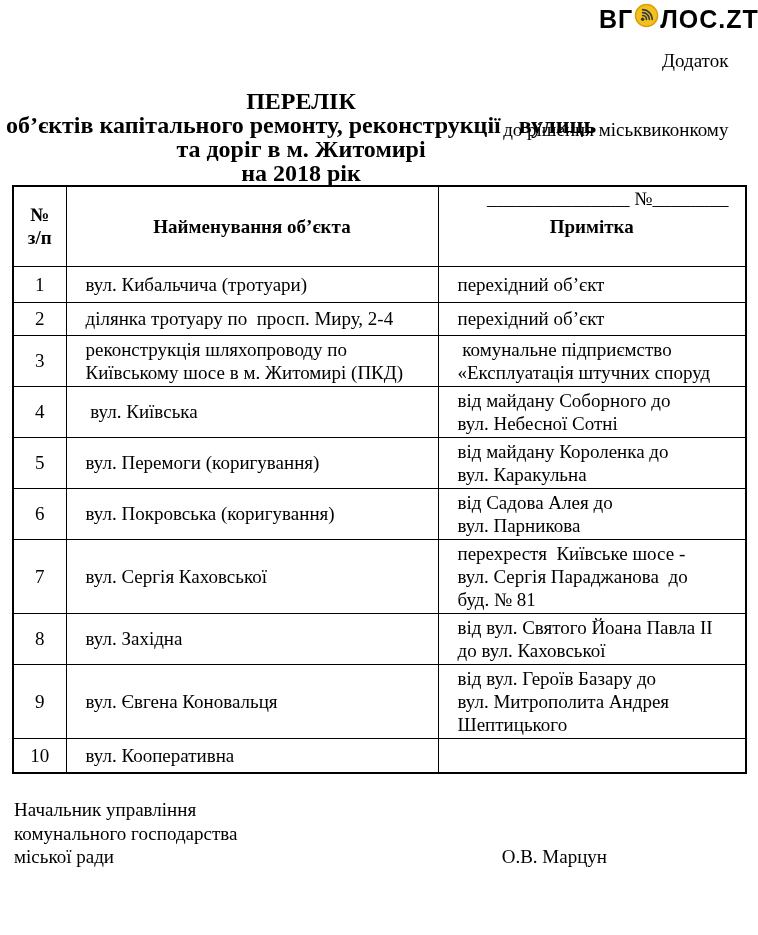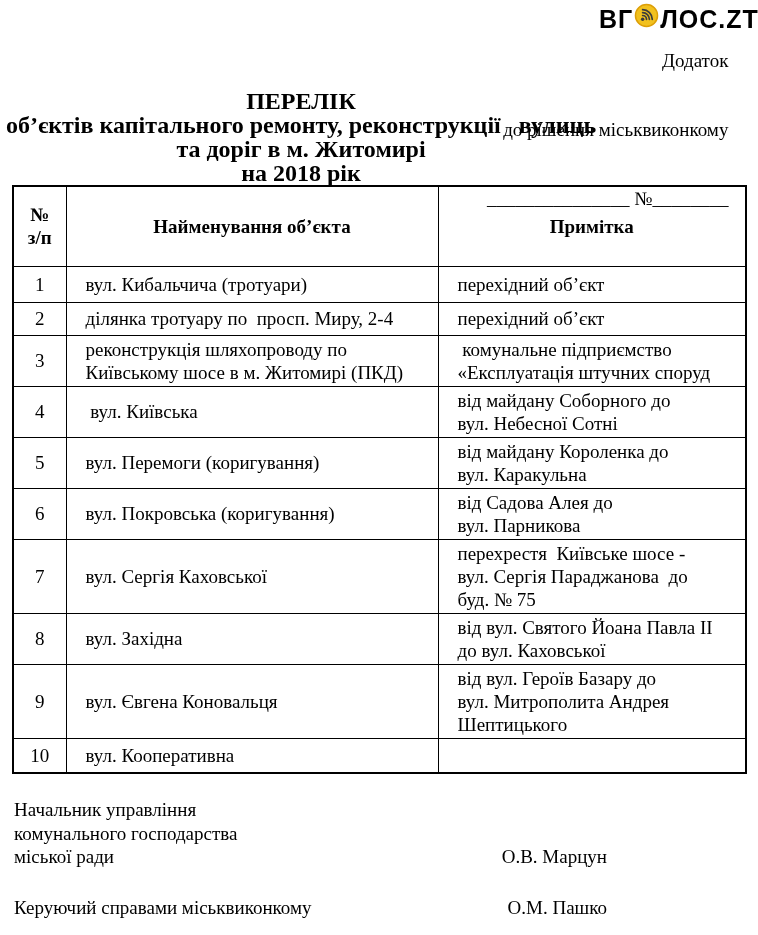--- a/index.html
+++ b/index.html
@@ -184,21 +184,21 @@
       <td class="cell-num">6</td>
       <td class="cell-name">вул. Покровська (коригування)</td>
       <td class="cell-note">від Садова Алея до
 вул. Парникова</td>
     </tr>
     <tr class="rh-74">
       <td class="cell-num">7</td>
       <td class="cell-name">вул. Сергія Каховської</td>
       <td class="cell-note">перехрестя  Київське шосе -
 вул. Сергія Параджанова  до
-буд. № 75</td>
+буд. № 81</td>
     </tr>
     <tr class="rh-48">
       <td class="cell-num">8</td>
       <td class="cell-name">вул. Західна</td>
       <td class="cell-note">від вул. Святого Йоана Павла ІІ
 до вул. Каховської</td>
     </tr>
     <tr class="rh-73">
       <td class="cell-num">9</td>
       <td class="cell-name">вул. Євгена Коновальця</td>
@@ -214,17 +214,13 @@
   </tbody>
 </table>
 
 <div class="signatures">
   <div class="sig-row">
     <div class="sig-position">Начальник управління
 комунального господарства
 міської ради</div>
     <div class="sig-name">О.В. Марцун</div>
   </div>
-  <div class="sig-row">
-    <div class="sig-position">Керуючий справами міськвиконкому</div>
-    <div class="sig-name">О.М. Пашко</div>
-  </div>
 </div>
 
 </body></html>

